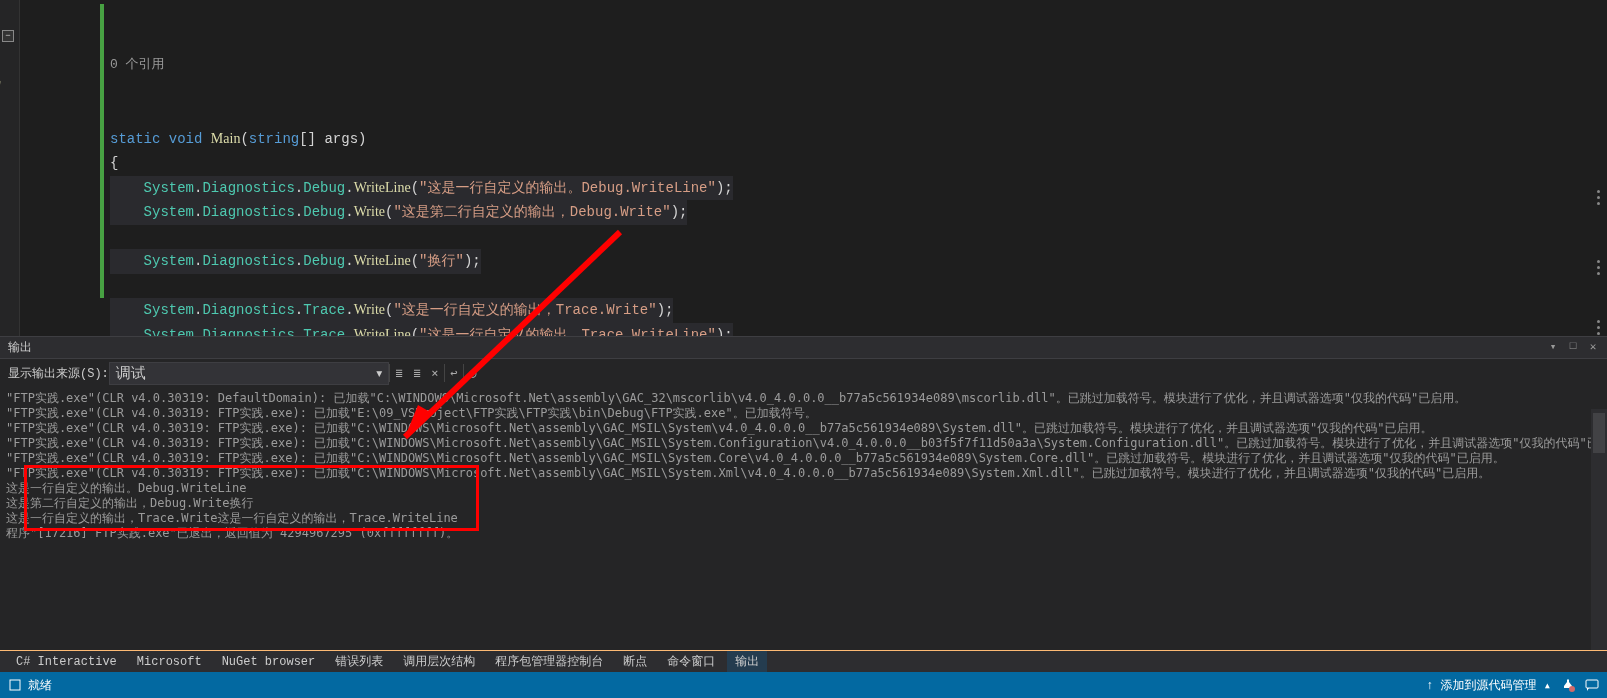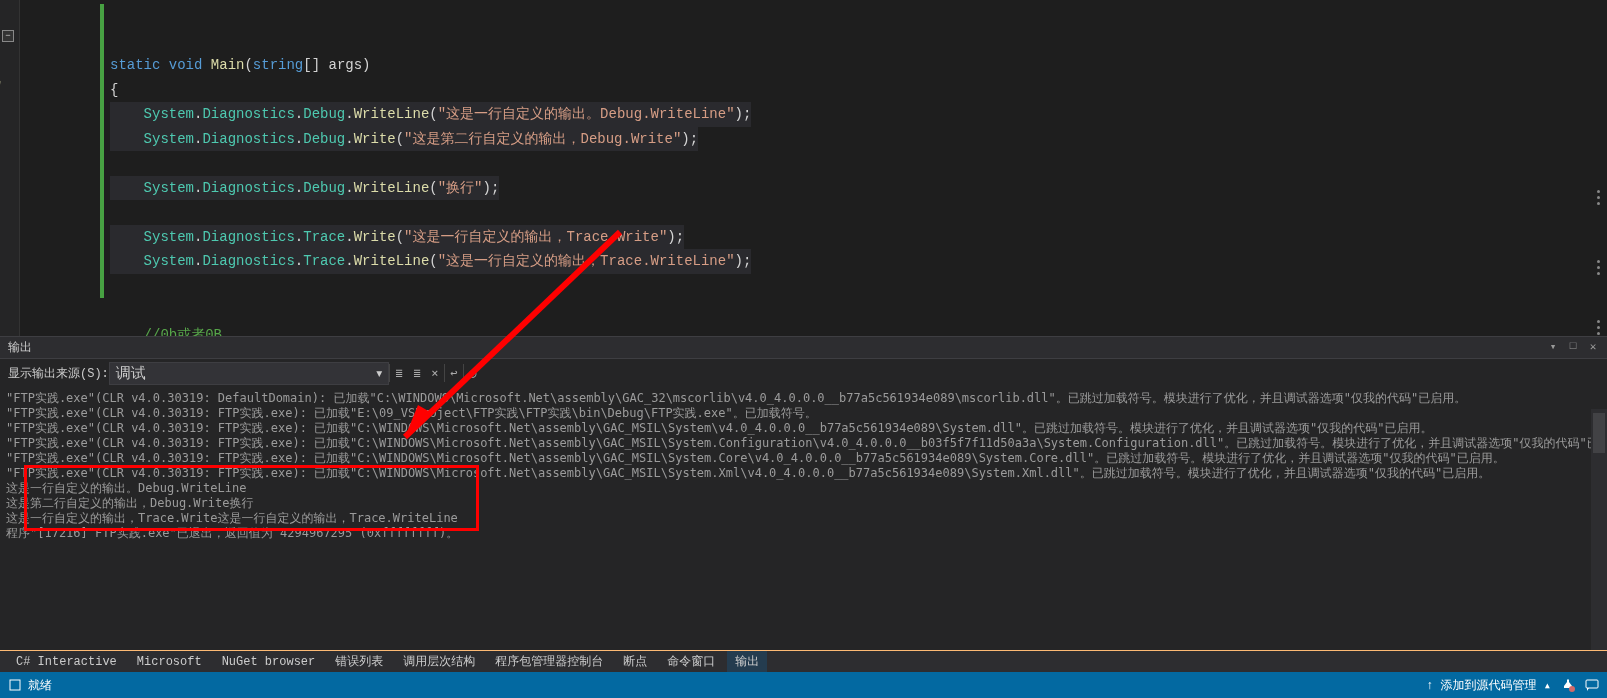--- a/index.html
+++ b/index.html
@@ -93,21 +93,21 @@
   font-size: 14px;
   line-height: 24.5px;
   padding-top: 4px;
   white-space: pre;
   position: relative;
 }
 .code-line { height: 24.5px; }
 .ref-hint { color: #999; font-size: 13px; }
 .kw { color: #569cd6; }
 .type { color: #4ec9b0; }
-.member { color: #dcdcaa; }
+.member { color: #dcdcaa; font-family: Liberation Serif, serif; }
 .str { color: #d69d85; }
 .comment { color: #57a64a; }
 .pun { color: #d4d4d4; }
 .hl-line { background: #2a2a2e; display: inline-block; }
 .output-panel {
   flex: 1;
   background: #252526;
   border-top: 1px solid #3e3e42;
   display: flex;
   flex-direction: column;
@@ -240,20 +240,21 @@
       <div class="collapse-btn">−</div>
       <svg class="brush-icon" viewBox="0 0 16 16">
           <path fill="#dcdcaa" d="M3 13l2-6 3 2 4-6-1 8-3-2-3 4z"></path>
           <circle cx="4" cy="4" r="2" fill="#4fc1ff"></circle>
         </svg>
     </div>
     <div class="code-margin">
       <div class="green-bar"></div>
     </div>
     <div class="code-lines">
+      <div class="code-line ref-hint">0 个引用</div>
       <div id="code-body"><div class="code-line"><span><span class="kw">static </span><span class="kw">void </span><span class="member">Main</span><span class="pun">(</span><span class="kw">string</span><span class="pun">[] </span><span class="pun">args</span><span class="pun">)</span></span></div><div class="code-line"><span><span class="pun">{</span></span></div><div class="code-line"><span class="hl-line"><span class="pun">    </span><span class="type">System</span><span class="pun">.</span><span class="type">Diagnostics</span><span class="pun">.</span><span class="type">Debug</span><span class="pun">.</span><span class="member">WriteLine</span><span class="pun">(</span><span class="str">"这是一行自定义的输出。Debug.WriteLine"</span><span class="pun">);</span></span></div><div class="code-line"><span class="hl-line"><span class="pun">    </span><span class="type">System</span><span class="pun">.</span><span class="type">Diagnostics</span><span class="pun">.</span><span class="type">Debug</span><span class="pun">.</span><span class="member">Write</span><span class="pun">(</span><span class="str">"这是第二行自定义的输出，Debug.Write"</span><span class="pun">);</span></span></div><div class="code-line"><span></span></div><div class="code-line"><span class="hl-line"><span class="pun">    </span><span class="type">System</span><span class="pun">.</span><span class="type">Diagnostics</span><span class="pun">.</span><span class="type">Debug</span><span class="pun">.</span><span class="member">WriteLine</span><span class="pun">(</span><span class="str">"换行"</span><span class="pun">);</span></span></div><div class="code-line"><span></span></div><div class="code-line"><span class="hl-line"><span class="pun">    </span><span class="type">System</span><span class="pun">.</span><span class="type">Diagnostics</span><span class="pun">.</span><span class="type">Trace</span><span class="pun">.</span><span class="member">Write</span><span class="pun">(</span><span class="str">"这是一行自定义的输出，Trace.Write"</span><span class="pun">);</span></span></div><div class="code-line"><span class="hl-line"><span class="pun">    </span><span class="type">System</span><span class="pun">.</span><span class="type">Diagnostics</span><span class="pun">.</span><span class="type">Trace</span><span class="pun">.</span><span class="member">WriteLine</span><span class="pun">(</span><span class="str">"这是一行自定义的输出，Trace.WriteLine"</span><span class="pun">);</span></span></div><div class="code-line"><span></span></div><div class="code-line"><span></span></div><div class="code-line"><span><span class="pun">    </span><span class="comment">//0b或者0B</span></span></div><div class="code-line"><span><span class="pun">    </span><span class="comment">//0O 或者0</span></span></div></div>
     </div>
   </div>
   <div class="dots-indicator" style="top:190px">
       <div class="d"></div>
       <div class="d"></div>
       <div class="d"></div>
     </div>
   <div class="dots-indicator" style="top:260px">
       <div class="d"></div>

